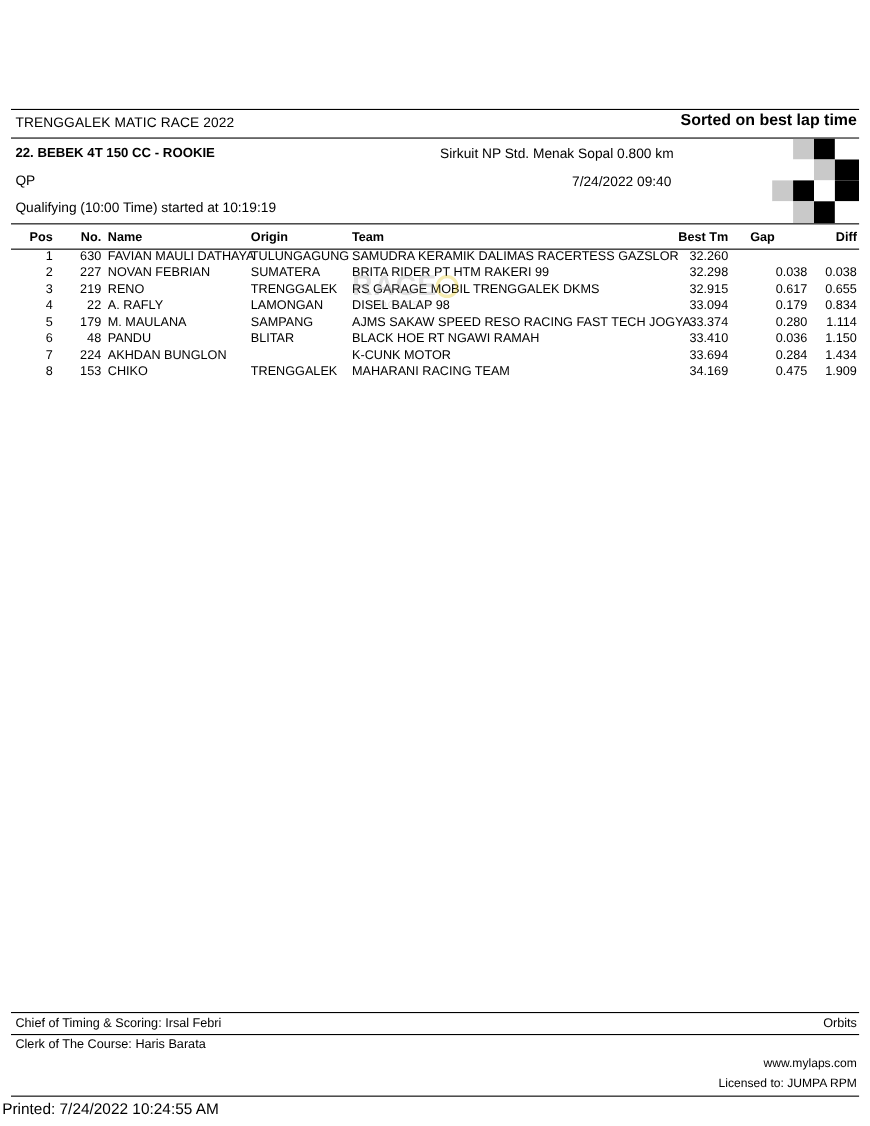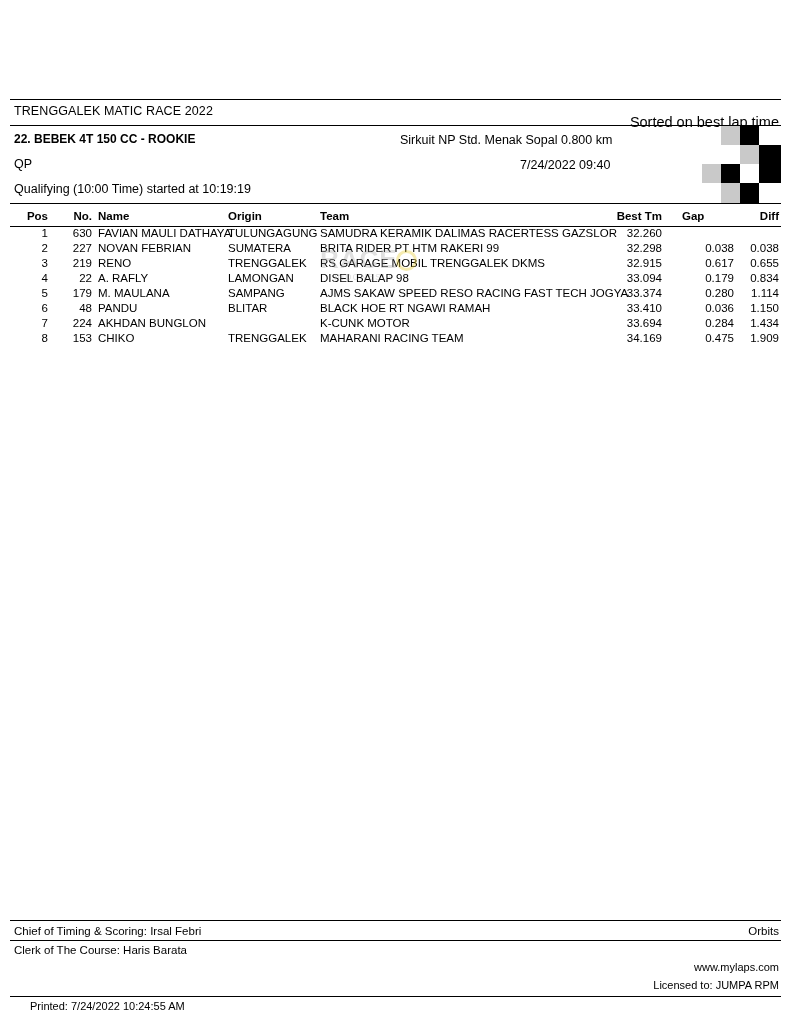--- a/index.html
+++ b/index.html
@@ -37,22 +37,21 @@
     left: 14px;
     top: 104px;
     font-size: 12.5px;
     letter-spacing: 0.1px;
   }
   .hdr-sorted {
     position: absolute;
     right: 12px;
     top: 102px;
     font-size: 14.5px;
-    font-weight: normal;
-    margin-top: 12px;
+    font-weight: bold;
   }
   .hdr-rule-mid {
     position: absolute;
     left: 10px; right: 10px;
     top: 125px;
     height: 1px;
     background: #000;
   }
   .hdr-class {
     position: absolute;
@@ -228,23 +227,23 @@
   }
   .ftr-rule-bot {
     position: absolute;
     left: 10px; right: 10px;
     top: 996px;
     height: 1px;
     background: #000;
   }
   .ftr-printed {
     position: absolute;
-    left: 30px;
+    left: 2px;
     top: 1000px;
-    font-size: 11px;
+    font-size: 14px;
   }
 </style>
 </head>
 <body>
 
 <div class="page">
 
   <div class="hdr-rule-top"></div>
 
   <div class="hdr-title-row">TRENGGALEK MATIC RACE 2022</div>

